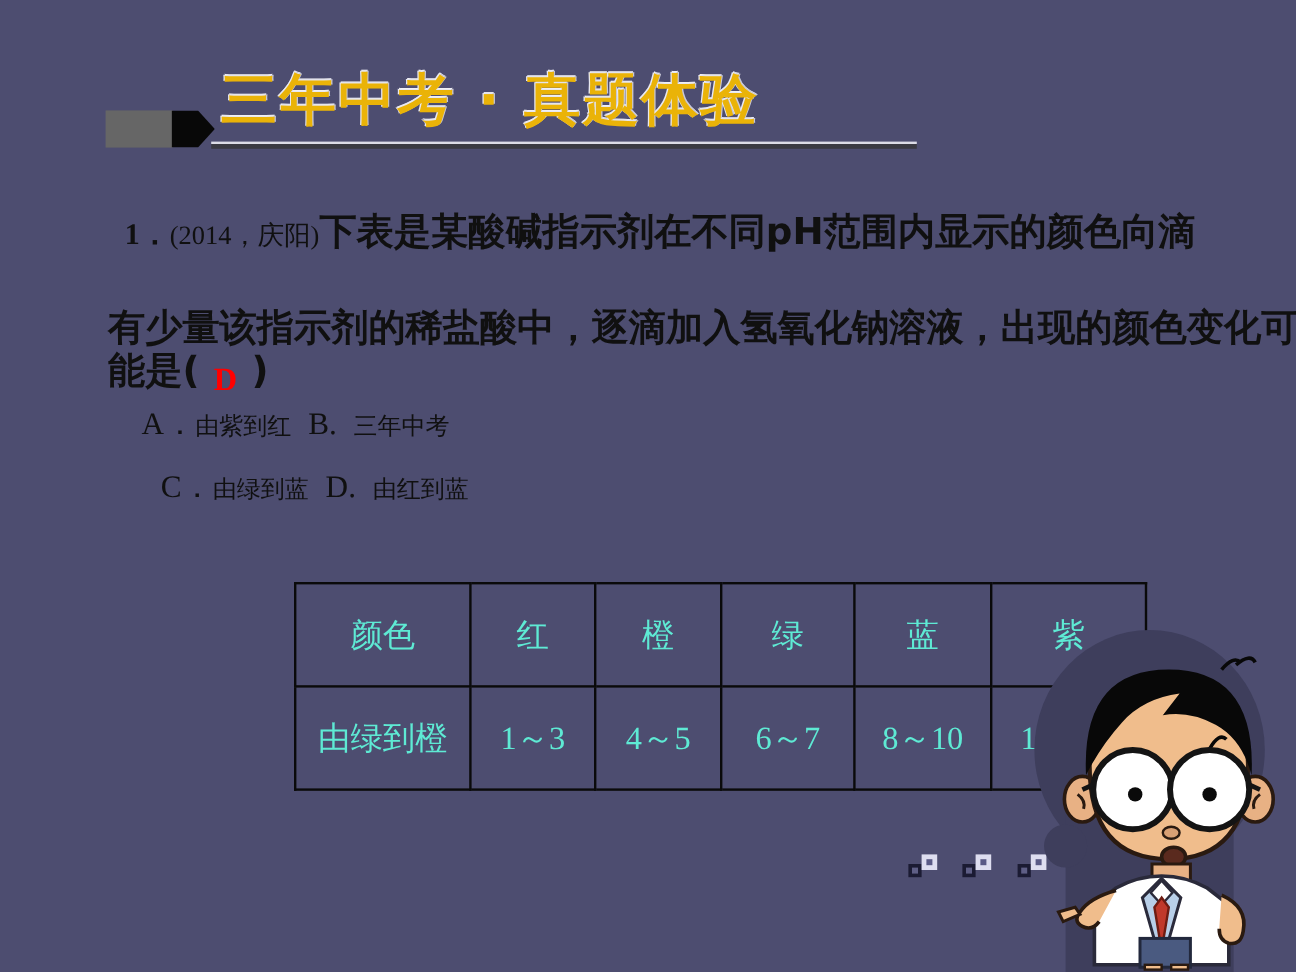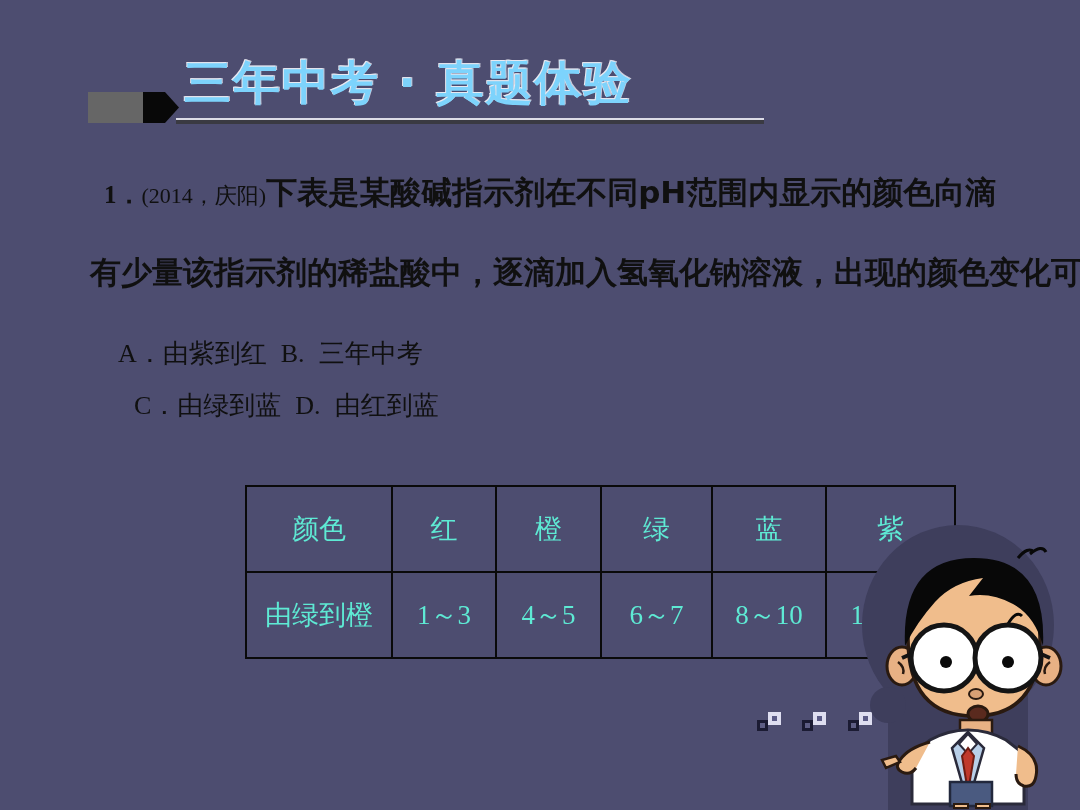--- a/index.html
+++ b/index.html
@@ -42,21 +42,21 @@
     width: 36px;
     height: 31px;
   }
   .title-text {
     position: absolute;
     left: 96px;
     top: 0px;
     font-family: "DejaVu Sans", "Liberation Sans", sans-serif;
     font-size: 47px;
     font-weight: bold;
-    color: #7dd3fc;
+    color: #eab308;
     letter-spacing: 2px;
     white-space: nowrap;
     text-shadow:
       -1px -1px 0 #e8e8f0,
       1px -1px 0 #c8c8d8,
       0px -1.4px 0 #f0f0f5;
   }
   .title-rule {
     position: absolute;
     left: 88px;
@@ -116,21 +116,21 @@
     top: 6px;
   }
   .opt-letter {
     font-family: "Liberation Serif", "DejaVu Serif", serif;
     font-weight: normal;
     font-size: 26px;
   }
   .opt-body {
     font-family: "DejaVu Sans", "Liberation Sans", sans-serif;
     font-weight: normal;
-    font-size: 26px;
+    font-size: 20px;
   }
   .opt-gap { display: inline-block; width: 14px; }
 
   
   #data-table {
     position: absolute;
     left: 245px;
     top: 485px;
     border-collapse: collapse;
     background: transparent;
@@ -215,20 +215,21 @@
     <div class="title-rule">
       <div class="hi"></div>
       <div class="lo"></div>
     </div>
   </div>
 
   <div class="qline" id="q-line1"><span class="serif">1．</span><span class="serif-light">(2014，庆阳)</span><span class="cn-bold">下表是某酸碱指示剂在不同pH范围内显示的颜色向滴</span></div>
 
   <div class="qline cn-bold" id="q-line2">有少量该指示剂的稀盐酸中，逐滴加入氢氧化钠溶液，出现的颜色变化可</div>
 
+  <div class="qline" id="q-line3"><span class="cn-bold">能是(</span><span class="answer-red">D</span><span class="cn-bold">)</span></div>
 
   <div class="qline" id="opt-line1"><span class="opt-letter">A．</span><span class="opt-body">由紫到红</span><span class="opt-gap"></span><span class="opt-letter">B.</span><span class="opt-gap"></span><span class="opt-body">三年中考</span></div>
 
   <div class="qline" id="opt-line2"><span class="opt-letter">C．</span><span class="opt-body">由绿到蓝</span><span class="opt-gap"></span><span class="opt-letter">D.</span><span class="opt-gap"></span><span class="opt-body">由红到蓝</span></div>
 
   <table id="data-table">
     <tbody>
         <tr>
       <td class="c-label">颜色</td>
       <td class="c-1">红</td>

